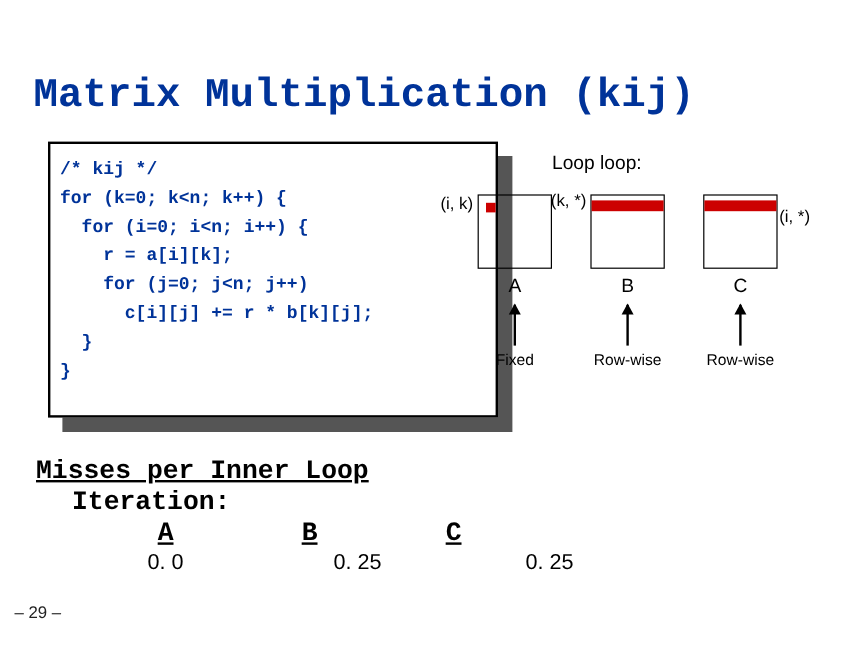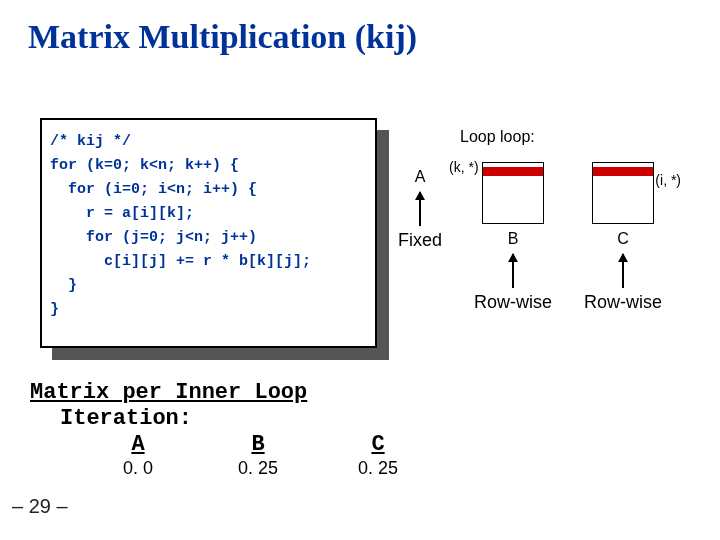--- a/index.html
+++ b/index.html
@@ -5,31 +5,32 @@
   * { box-sizing: border-box; margin: 0; padding: 0; }
   body {
     width: 720px;
     height: 540px;
     background: #fff;
     font-family: Georgia, 'Times New Roman', serif;
     position: relative;
     overflow: hidden;
   }
   .title {
-    font-family: Liberation Serif, serif;
+    font-family: Liberation Mono, monospace;
     font-size: 34px;
     font-weight: bold;
     color: #003399;
     padding: 18px 17px 0 28px;
+    margin-top: 43px;
   }
   .codebox-wrap {
     position: absolute;
     top: 118px;
     left: 40px;
-    width: 337px;
+    width: 375px;
     height: 230px;
   }
   .shadow {
     position: absolute;
     top: 12px; left: 12px;
     width: 100%; height: 100%;
     background: #555;
   }
   .codebox {
     position: relative;
@@ -110,21 +111,21 @@
   .arrow::before {
     content: "";
     position: absolute;
     top: -1px; left: -4px;
     border-left: 5px solid transparent;
     border-right: 5px solid transparent;
     border-bottom: 9px solid #000;
   }
   .access-label {
     font-family: Arial, sans-serif;
-    font-size: 18px;
+    font-size: 13px;
     margin-top: 4px;
     text-align: center;
   }
   .misses {
     position: absolute;
     top: 380px;
     left: 30px;
     font-family: 'Courier New', monospace;
     font-weight: bold;
     font-size: 22px;
@@ -140,29 +141,29 @@
   }
   .misses-row {
     position: absolute;
     left: 78px;
     font-family: 'Courier New', monospace;
     font-weight: bold;
     font-size: 22px;
     display: flex;
   }
   .header-row { top: 432px; text-decoration: underline; }
-  .value-row { top: 458px; font-family: Arial, sans-serif; font-size: 18px; font-weight: normal; }
+  .value-row { top: 458px; font-family: Arial, sans-serif; font-size: 18px; font-weight: normal; gap: 40px; }
   .col-a { width: 120px; text-align: center; }
   .col-b { width: 120px; text-align: center; }
   .col-c { width: 120px; text-align: center; }
   .slide-num {
     position: absolute;
     bottom: 22px; left: 12px;
     font-family: Arial, sans-serif;
-    font-size: 20px;
+    font-size: 14px;
     color: #222;
   }
 </style>
 </head>
 <body>
 
 <div class="title">Matrix Multiplication (kij)</div>
 
 <div class="codebox-wrap">
   <div class="shadow"></div>
@@ -176,20 +177,24 @@
   }
 }</pre>
   </div>
 </div>
 
 <div class="inner-loop-label">Loop loop:</div>
 
 <div class="matrices">
 
   <div class="matcol">
+    <div class="matbox">
+      <div class="fixed-dot"></div>
+      <div class="idx-label idx-a">(i, k)</div>
+    </div>
     <div class="mat-name">A</div>
     <div class="arrow"></div>
     <div class="access-label">Fixed</div>
   </div>
 
   <div class="matcol">
     <div class="matbox">
       <div class="row-band"></div>
       <div class="idx-label idx-b">(k, *)</div>
     </div>
@@ -203,21 +208,21 @@
       <div class="row-band"></div>
       <div class="idx-label idx-c">(i, *)</div>
     </div>
     <div class="mat-name">C</div>
     <div class="arrow"></div>
     <div class="access-label">Row-wise</div>
   </div>
 
 </div>
 
-<div class="misses">Matrix per Inner Loop</div>
+<div class="misses">Misses per Inner Loop</div>
 <div class="misses-line2">Iteration:</div>
 
 <div class="misses-row header-row">
   <div class="col-a">A</div>
   <div class="col-b">B</div>
   <div class="col-c">C</div>
 </div>
 <div class="misses-row value-row">
   <div class="col-a">0. 0</div>
   <div class="col-b">0. 25</div>

